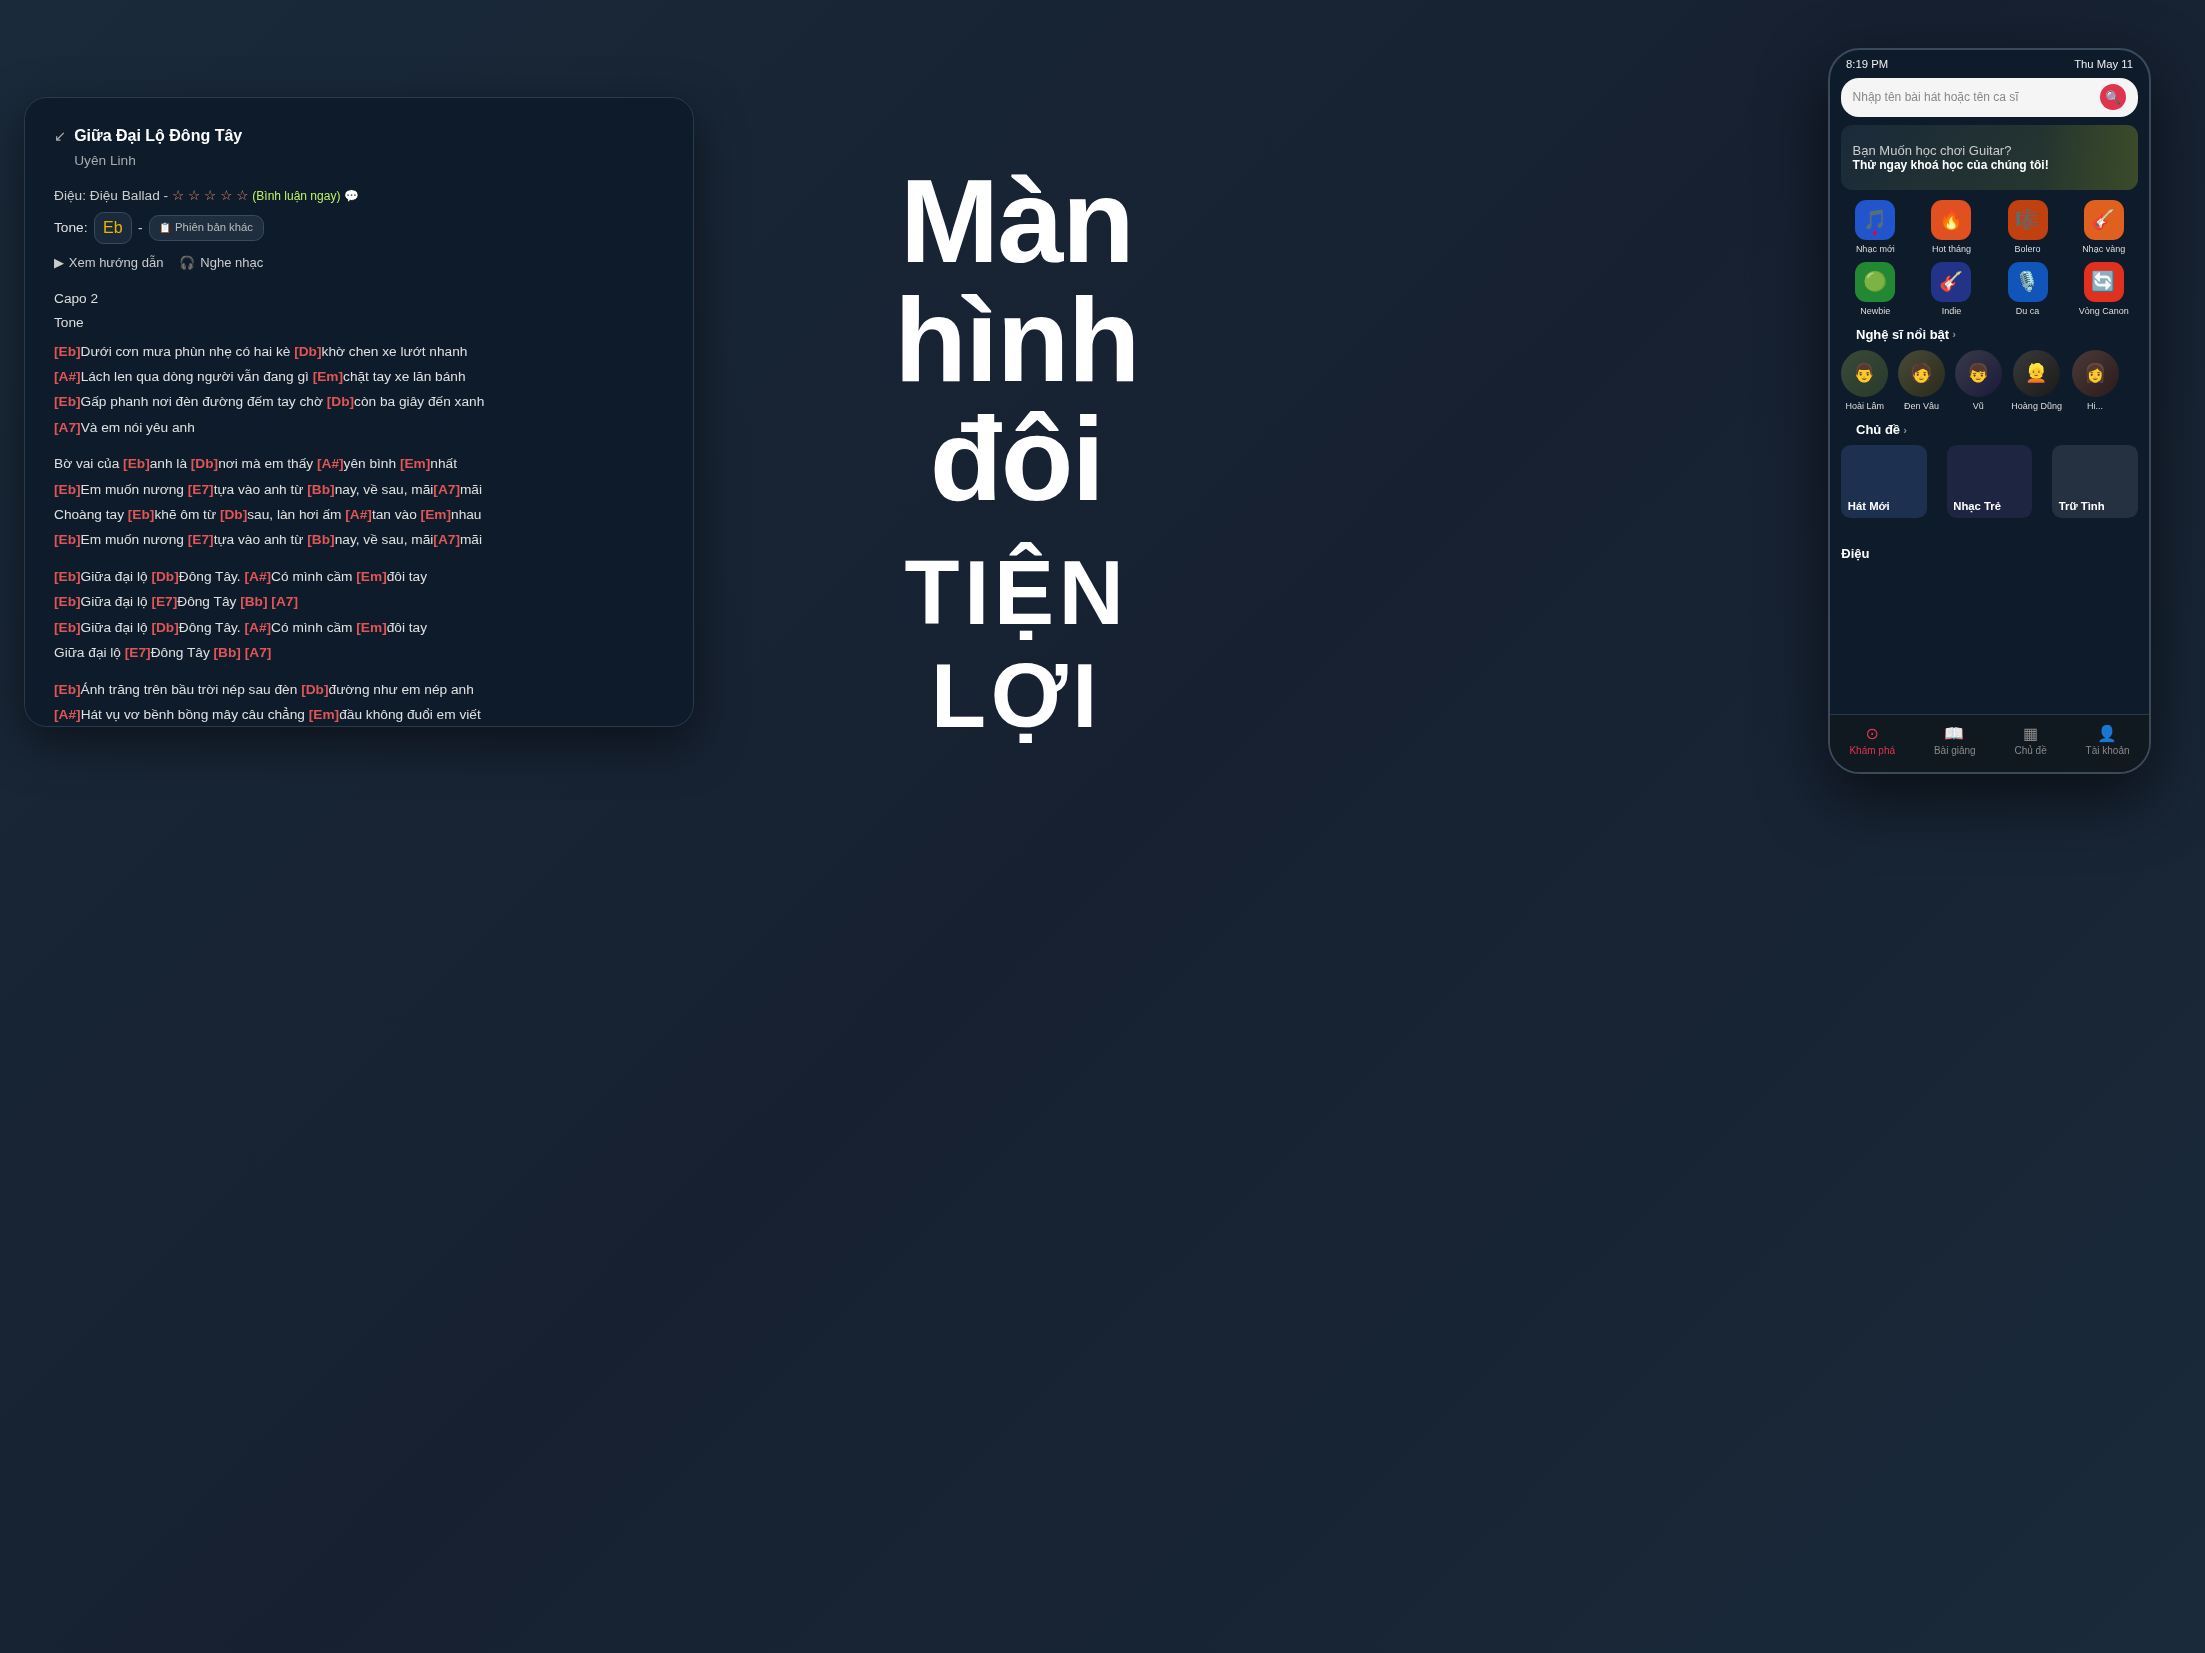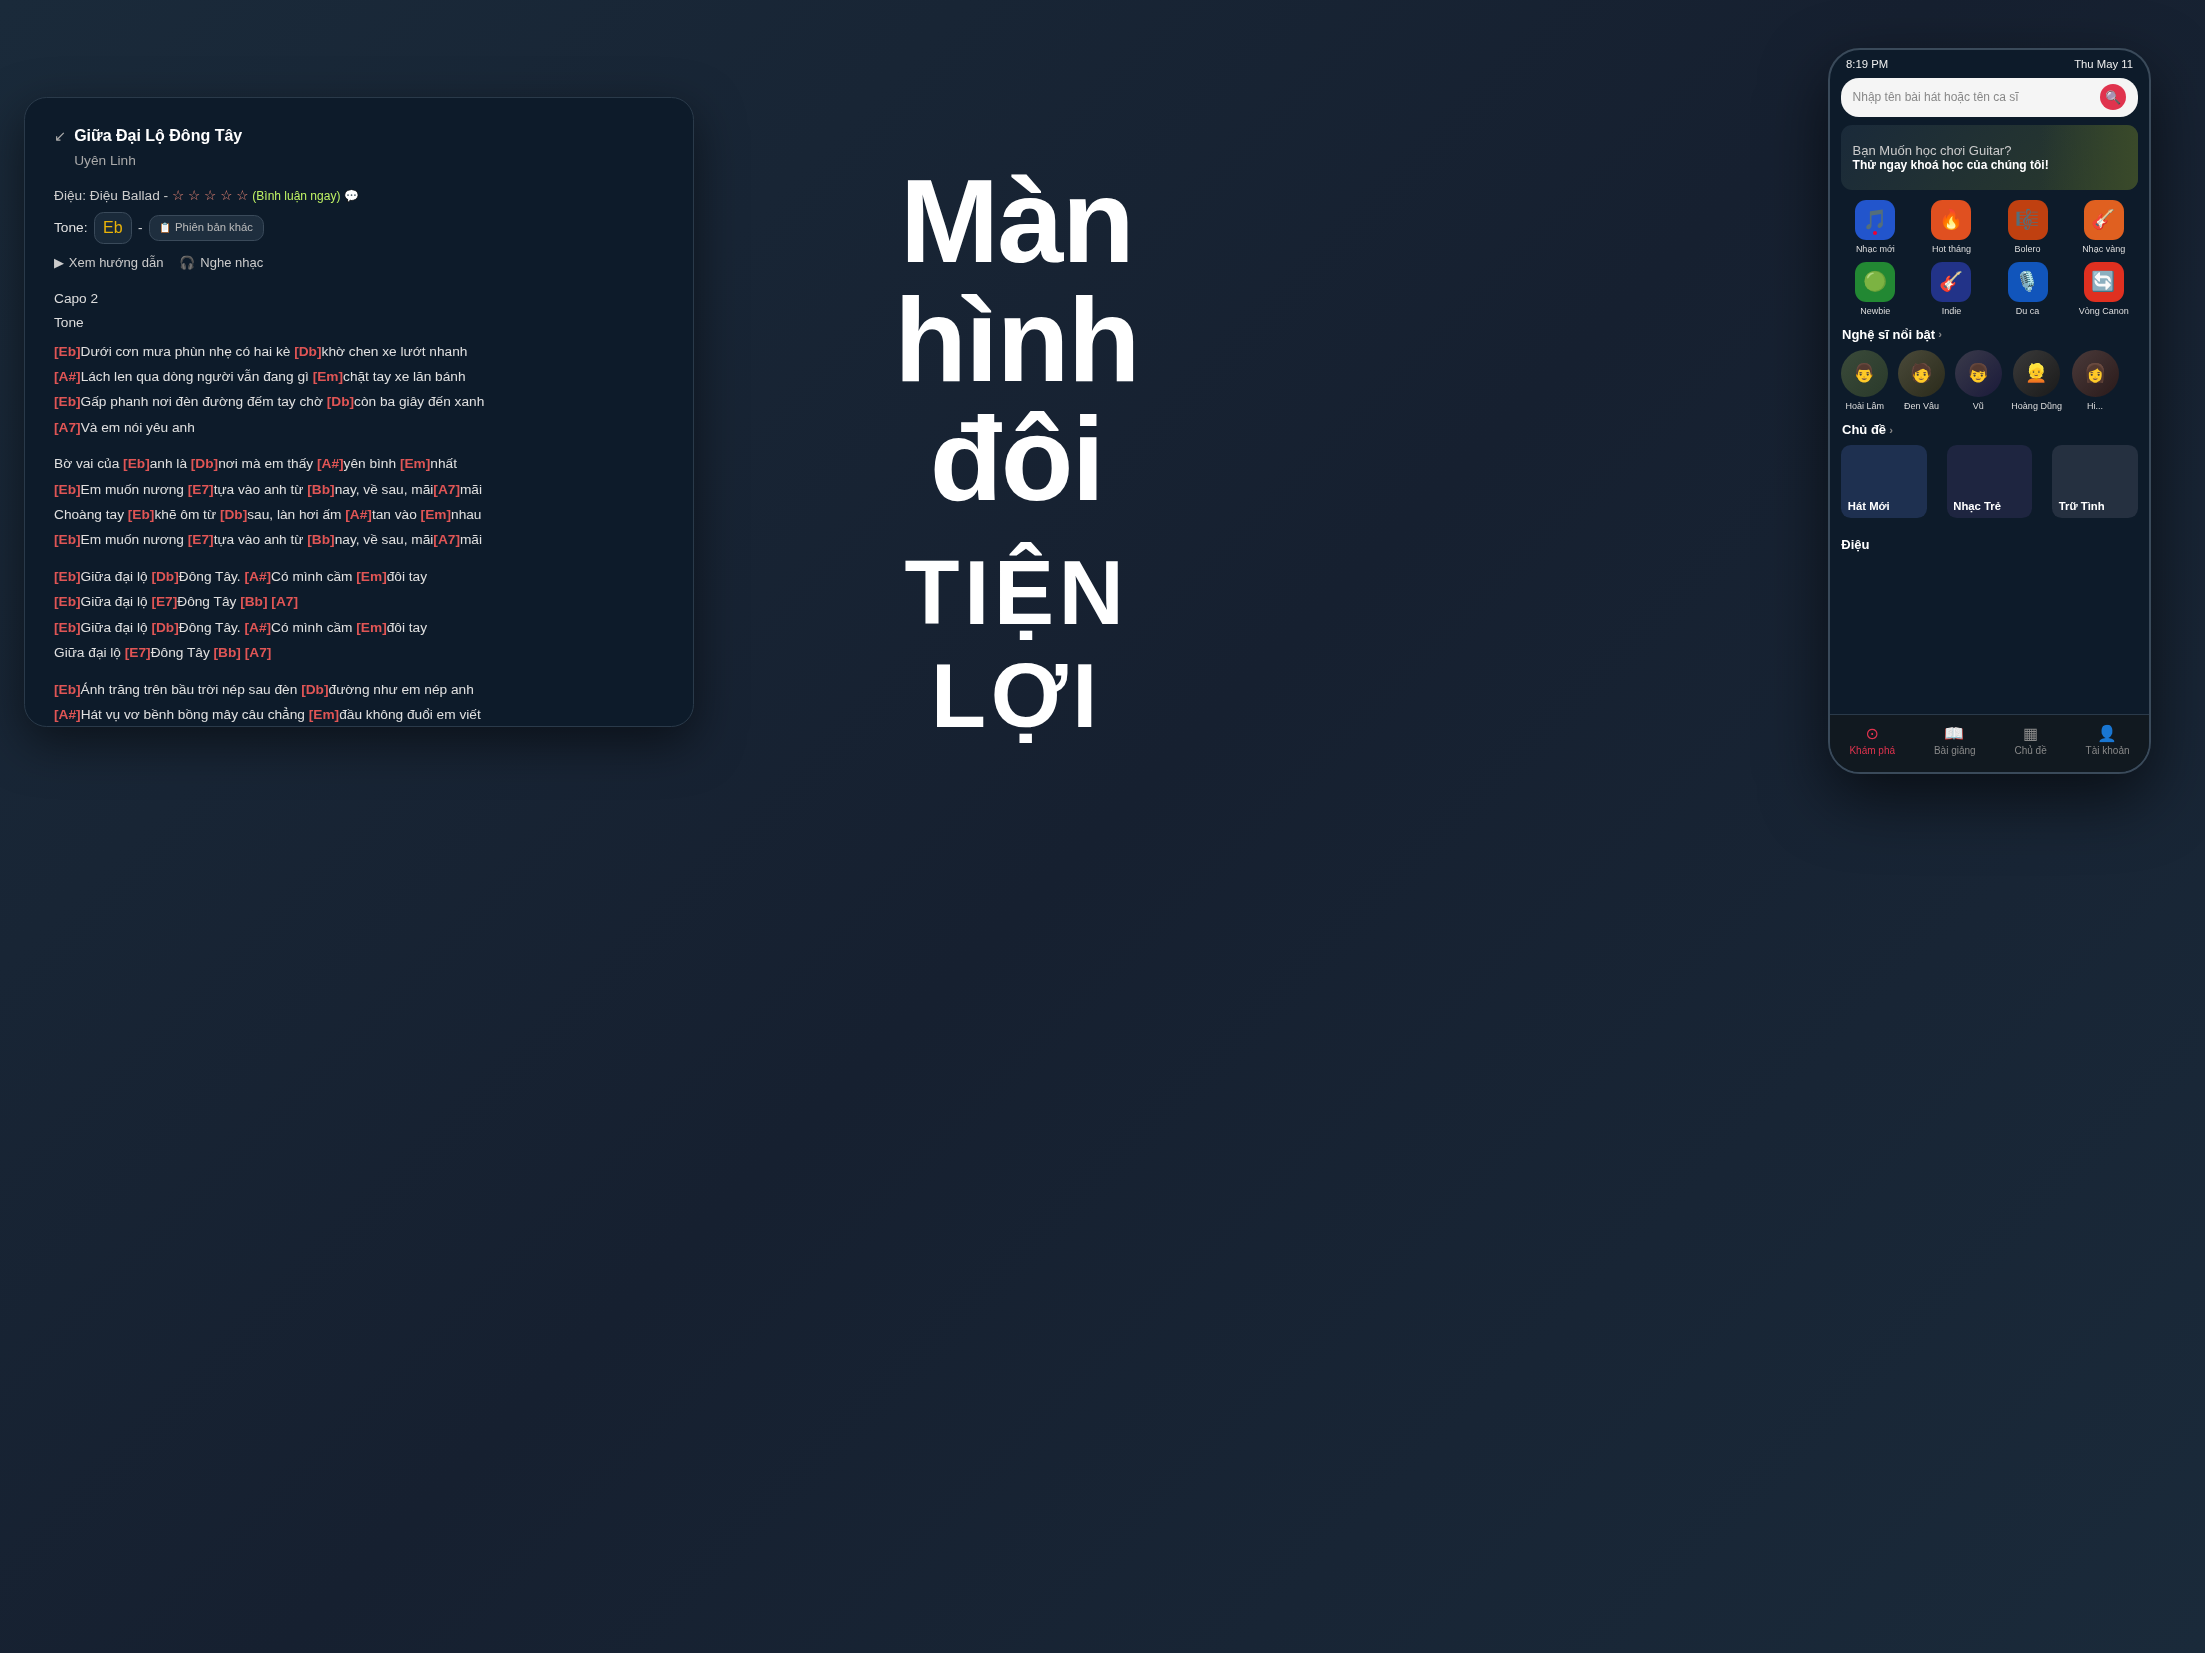--- a/index.html
+++ b/index.html
@@ -282,21 +282,21 @@
       bottom: 4.8px;
       left: 50%;
       transform: translateX(-50%);
     }
 
     
     .section-title {
       font-size: 13px;
       font-weight: 700;
       color: #fff;
-      padding: 0 12px;
+      padding: 0 26px;
       margin-bottom: 8px;
       display: flex;
       align-items: center;
       gap: 3.2px;
     }
 
     .section-arrow {
       font-size: 11.3px;
       color: #888;
     }
@@ -340,21 +340,21 @@
       color: #ddd;
       text-align: center;
     }
 
     
     .chu-de-grid {
       display: grid;
       grid-template-columns: repeat(3, 1fr);
       gap: 20px;
       padding: 0 11.3px;
-      margin-bottom: 19px;
+      margin-bottom: 28px;
     }
 
     .chu-de-item {
       height: 73px;
       background: #1e2e3e;
       border-radius: 9.7px;
       display: flex;
       align-items: flex-end;
       padding: 6.5px;
       overflow: hidden;

